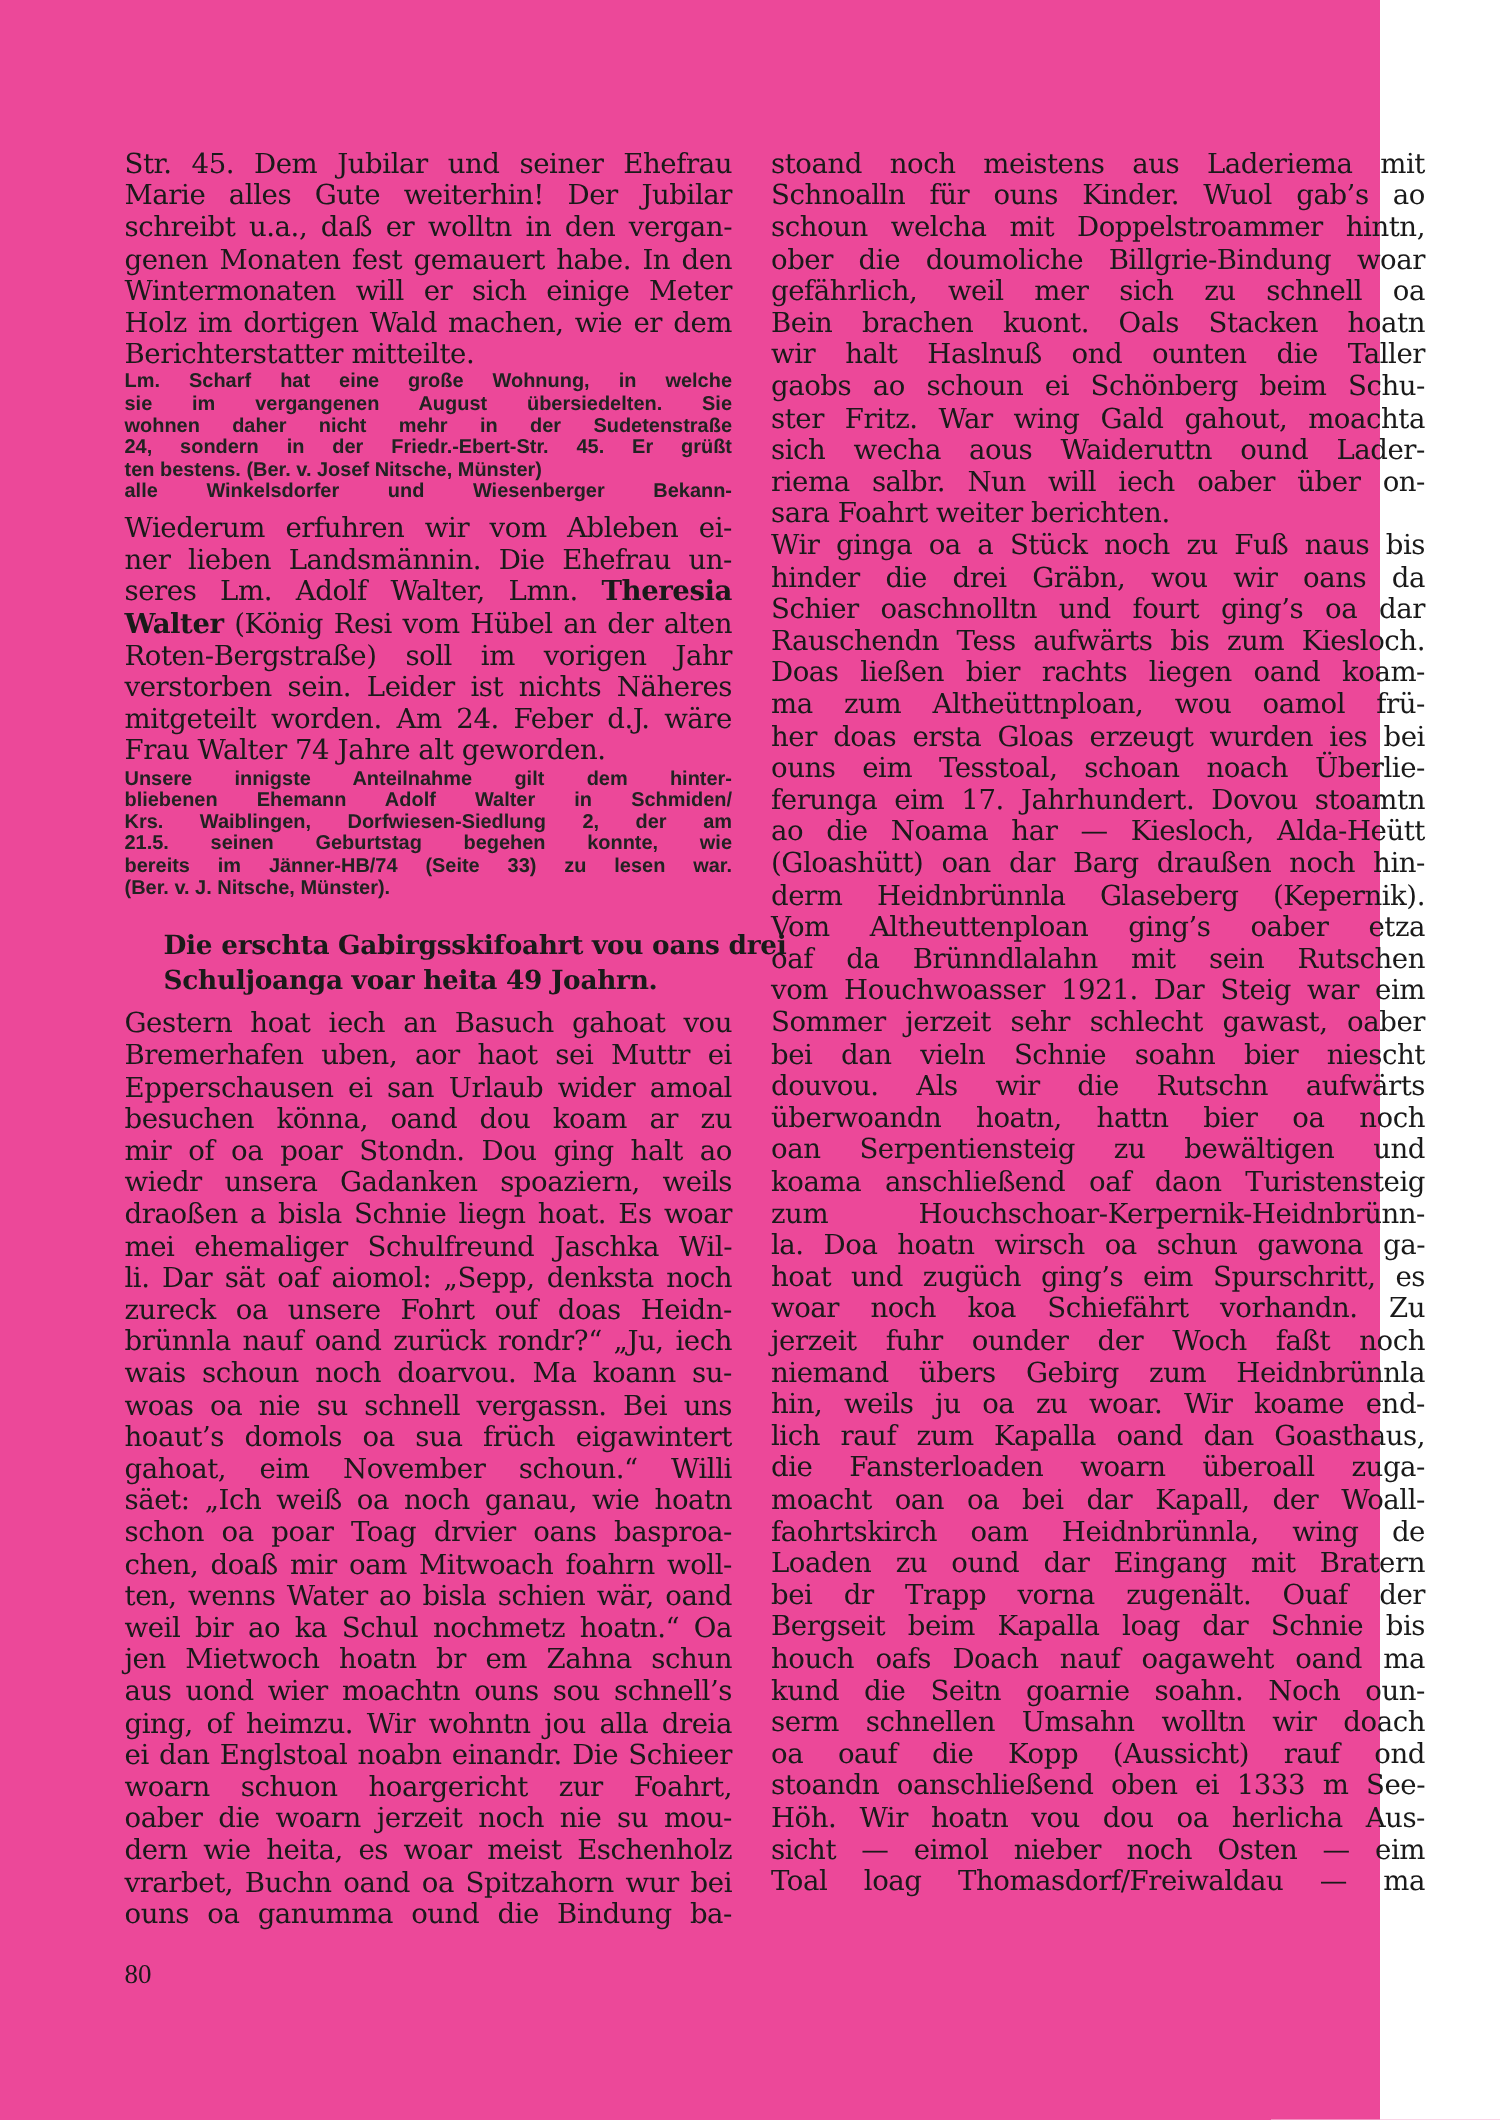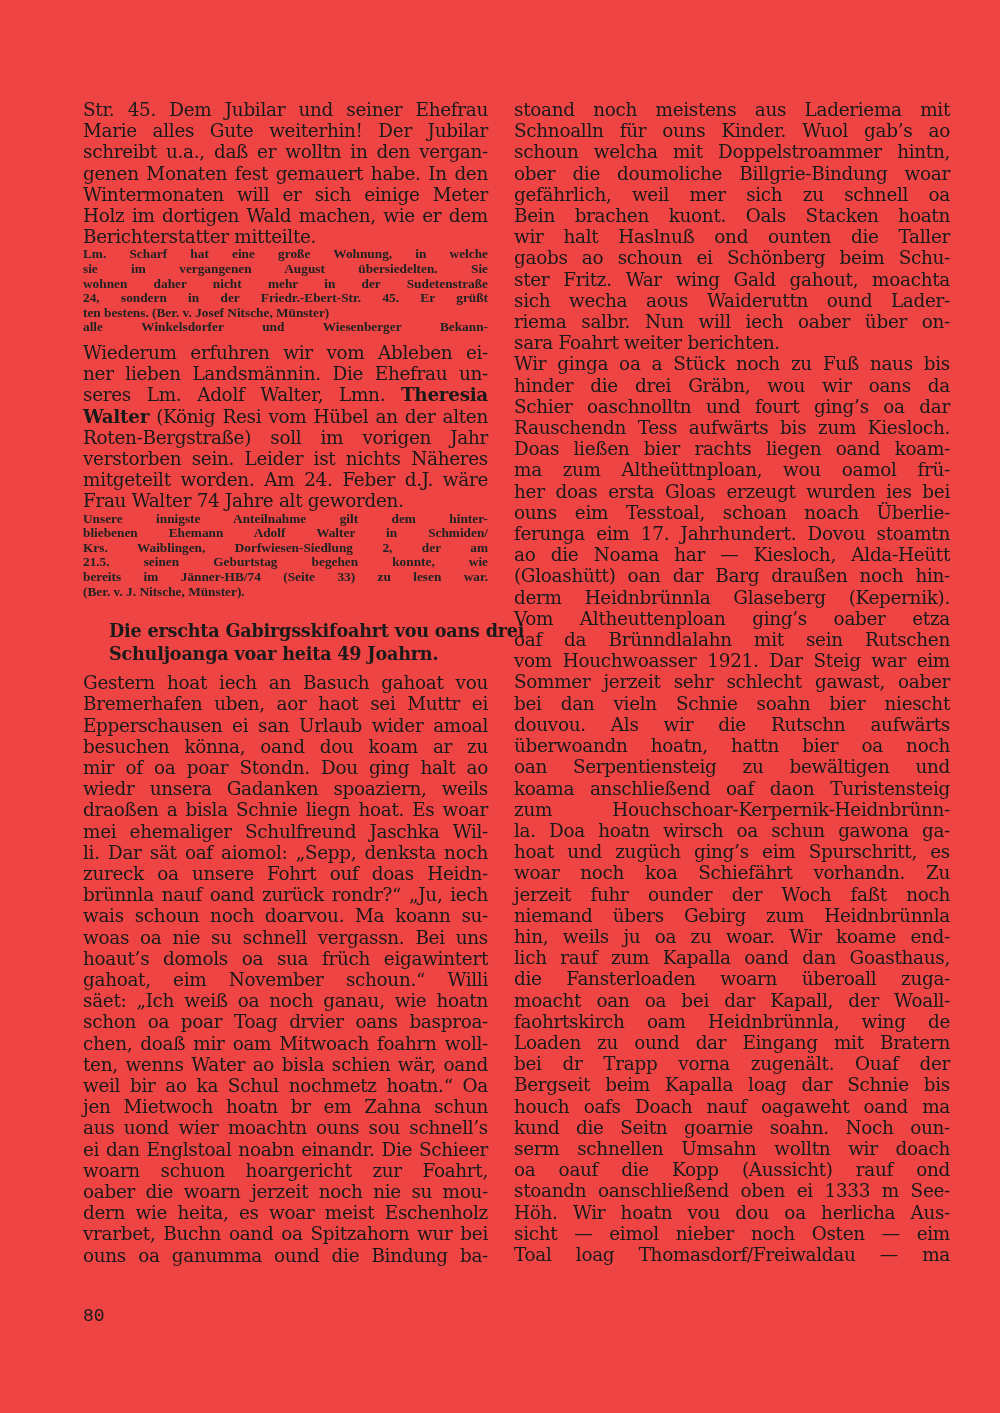--- a/index.html
+++ b/index.html
@@ -1,28 +1,28 @@
 <!DOCTYPE html>
 <html><head>
 <meta charset="utf-8">
 <style>
   html, body { margin: 0; padding: 0; background: #ffffff; }
   body { width: 1000px; height: 1413px; position: relative; overflow: hidden; color: #1a1a1a; }
-  .page { position: absolute; left: 0; top: 0; width: 1000px; height: 1413px; background: #ef4444; }
+  .page { position: absolute; left: 0; top: 0; width: 920px; height: 1413px; background: #ec4899; }
   .col { position: absolute; top: 99px; font-family: "DejaVu Serif", "Liberation Serif", serif; }
   .col-left { left: 83px; width: 405px; }
   .col-right { left: 514px; width: 436px; }
   .line { display: block; white-space: nowrap; font-size: 18.4px; line-height: 21.2px; text-align: justify; text-align-last: justify; letter-spacing: -0.3px; }
   .line.last { text-align-last: left; }
-  .small { font-size: 13.3px; line-height: 14.6px; letter-spacing: 0; font-family: Liberation Serif, serif; font-weight: bold; color: #222; }
+  .small { font-size: 13.3px; line-height: 14.6px; letter-spacing: 0; font-family: Liberation Sans, sans-serif; font-weight: bold; color: #222; }
   .heading { font-weight: bold; font-size: 17.6px; line-height: 23px; letter-spacing: -0.2px; margin-left: 26px; }
   .gap-s { height: 7px; }
   .gap-l { height: 20px; }
   b { font-weight: bold; }
-  .page-number { position: absolute; left: 83px; top: 1306px; font-family: Liberation Mono, monospace; font-size: 18px; color: #1a1a1a; }
+  .page-number { position: absolute; left: 83px; top: 1306px; font-family: Liberation Serif, serif; font-size: 18px; color: #1a1a1a; }
 </style>
 </head>
 <body>
 
 <div class="page">
 
   <div class="col col-left">
     <div id="l-para1">
         <span class="line ">Str. 45. Dem Jubilar und seiner Ehefrau</span>
         <span class="line ">Marie alles Gute weiterhin! Der Jubilar</span>
@@ -81,20 +81,21 @@
         <span class="line ">woas oa nie su schnell vergassn. Bei uns</span>
         <span class="line ">hoaut’s domols oa sua früch eigawintert</span>
         <span class="line ">gahoat, eim November schoun.“ Willi</span>
         <span class="line ">säet: „Ich weiß oa noch ganau, wie hoatn</span>
         <span class="line ">schon oa poar Toag drvier oans basproa-</span>
         <span class="line ">chen, doaß mir oam Mitwoach foahrn woll-</span>
         <span class="line ">ten, wenns Water ao bisla schien wär, oand</span>
         <span class="line ">weil bir ao ka Schul nochmetz hoatn.“ Oa</span>
         <span class="line ">jen Mietwoch hoatn br em Zahna schun</span>
         <span class="line ">aus uond wier moachtn ouns sou schnell’s</span>
+        <span class="line ">ging, of heimzu. Wir wohntn jou alla dreia</span>
         <span class="line ">ei dan Englstoal noabn einandr. Die Schieer</span>
         <span class="line ">woarn schuon hoargericht zur Foahrt,</span>
         <span class="line ">oaber die woarn jerzeit noch nie su mou-</span>
         <span class="line ">dern wie heita, es woar meist Eschenholz</span>
         <span class="line ">vrarbet, Buchn oand oa Spitzahorn wur bei</span>
         <span class="line ">ouns oa ganumma ound die Bindung ba-</span>
       </div>
   </div>
 
   <div class="col col-right">

